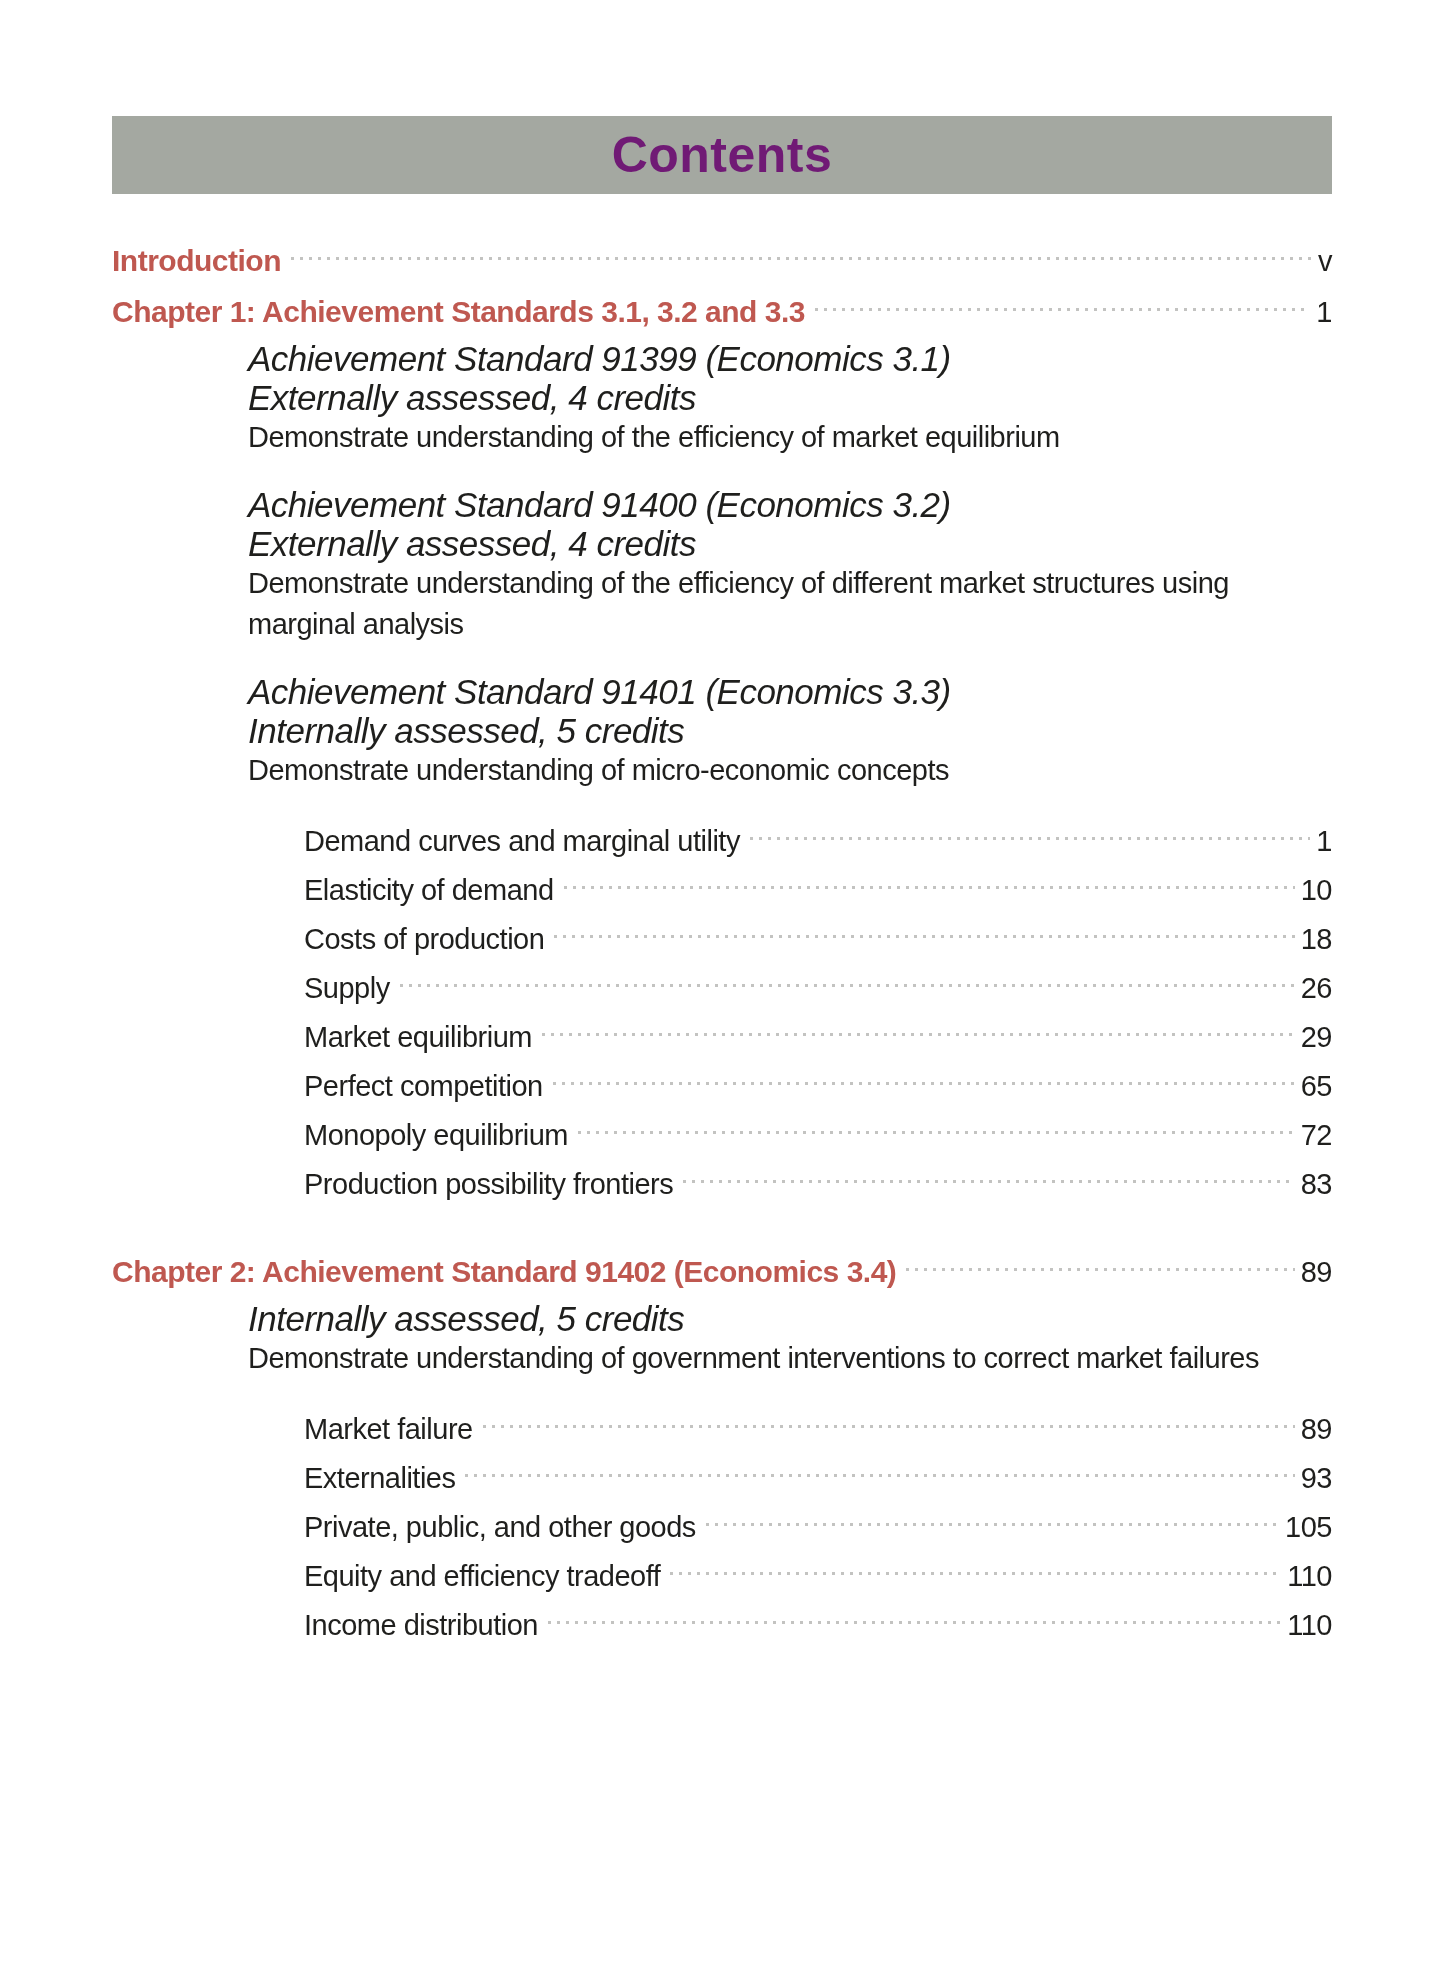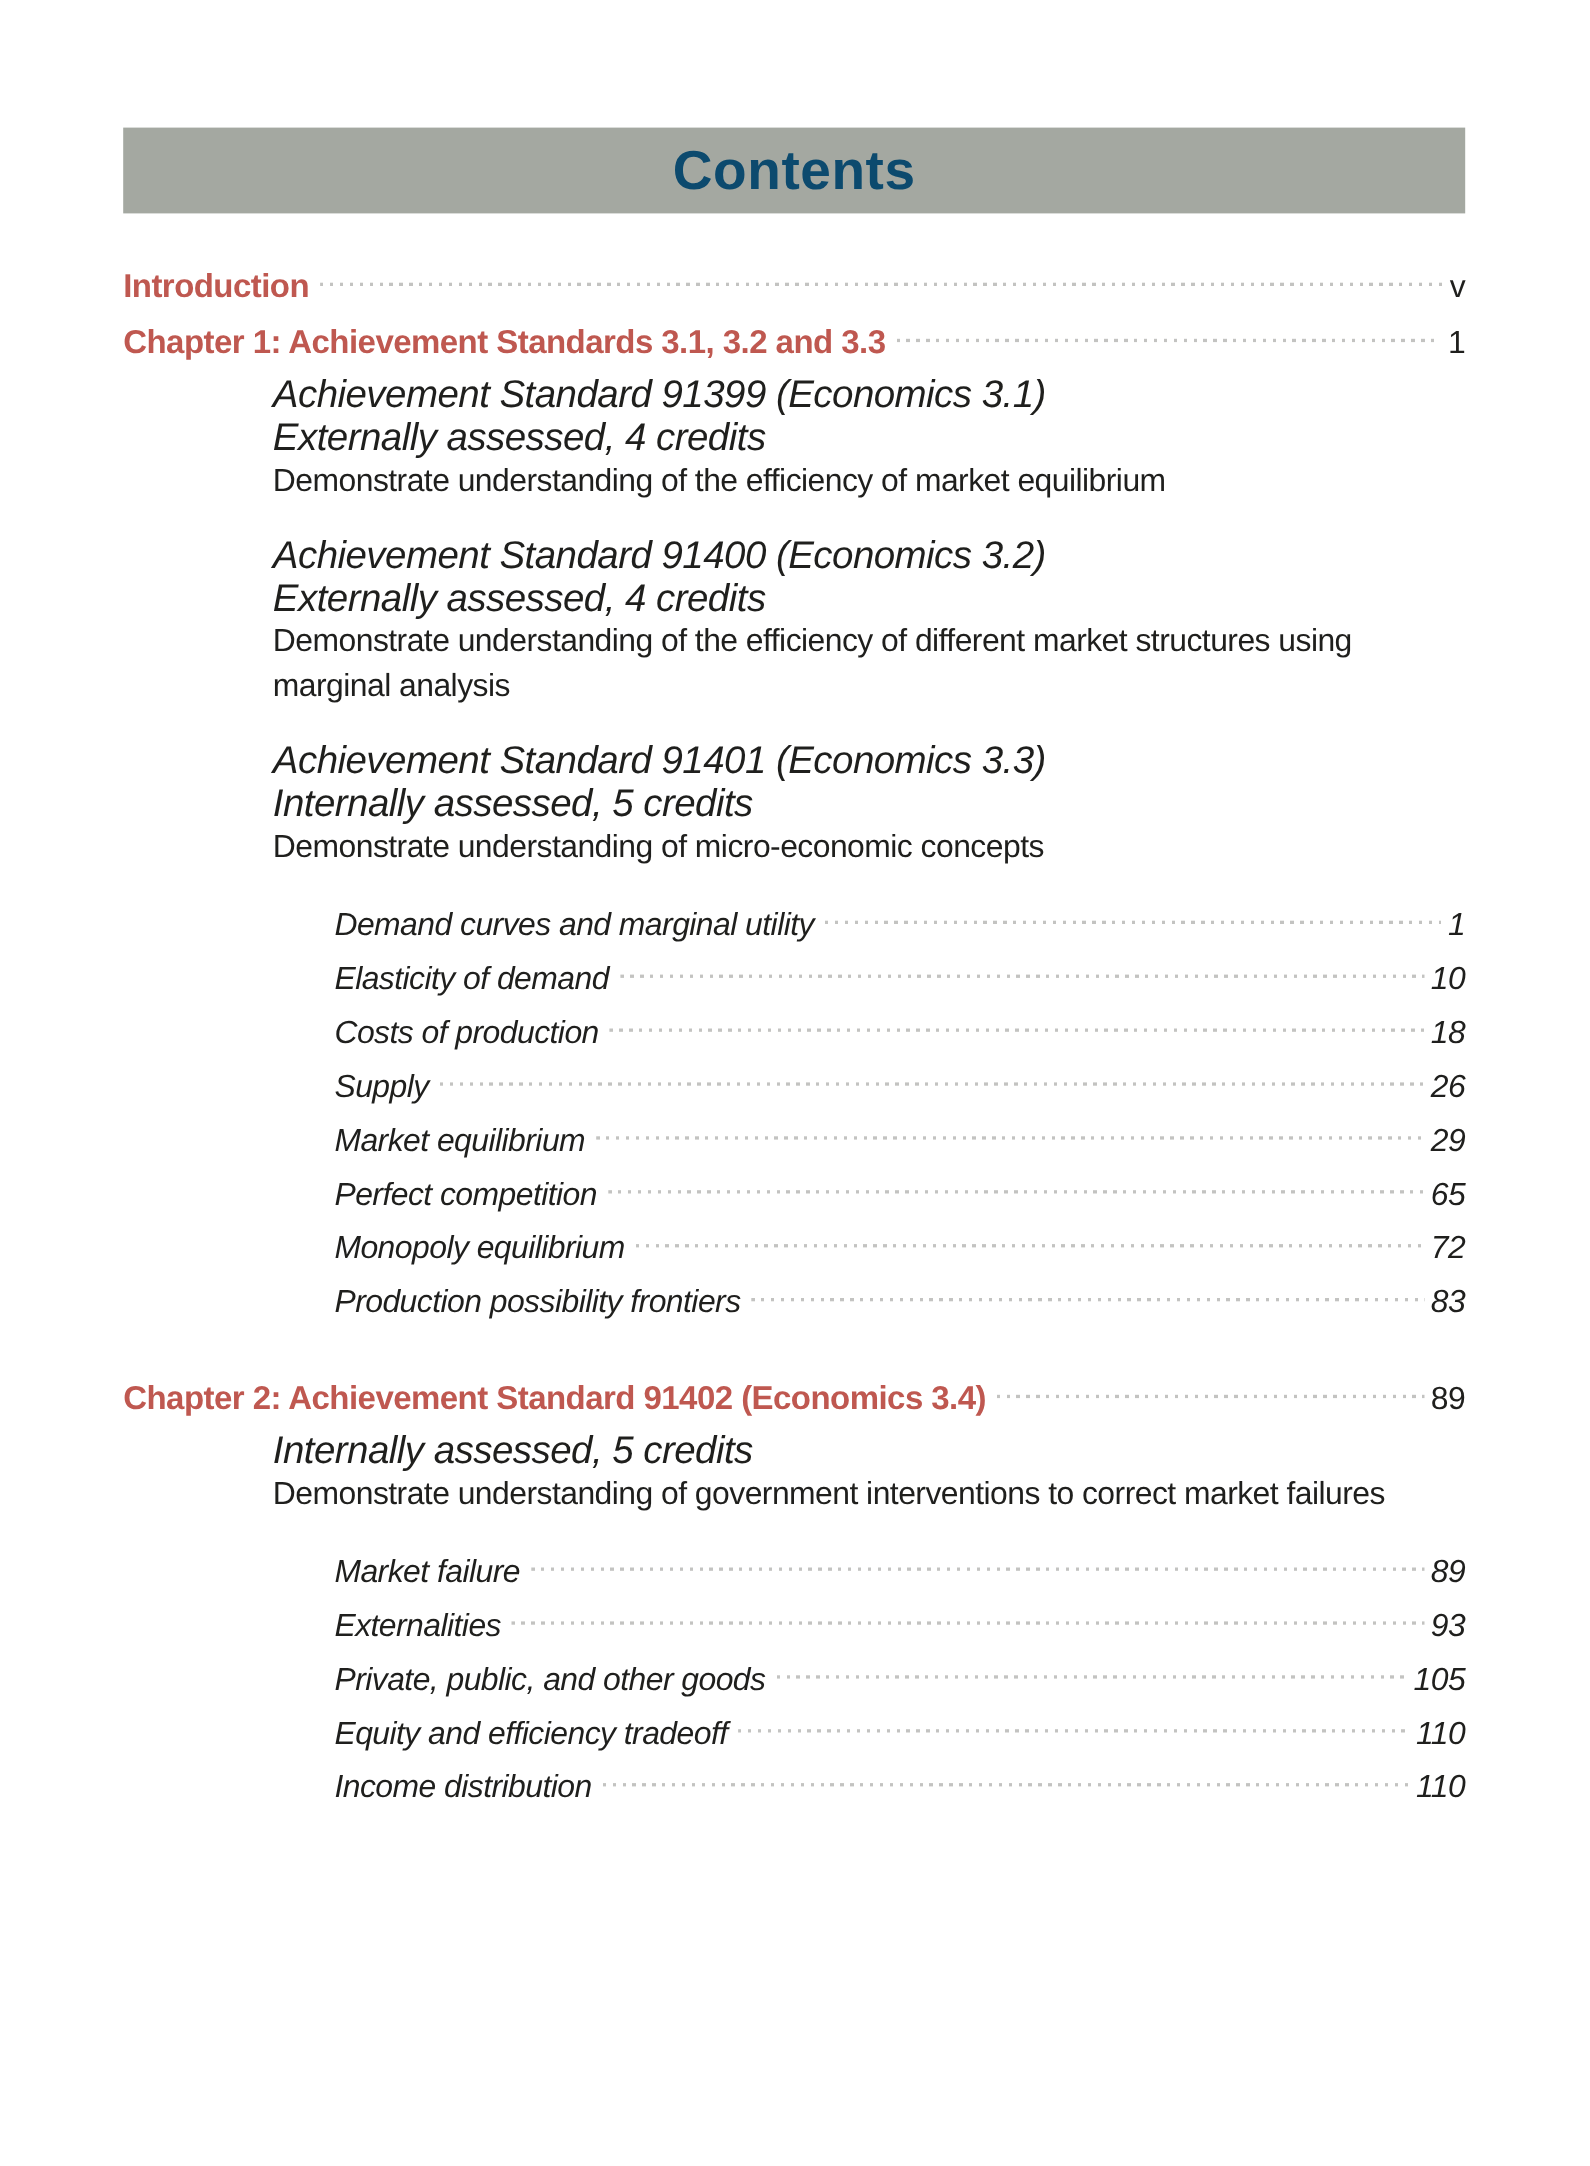--- a/index.html
+++ b/index.html
@@ -24,21 +24,21 @@
     height: 78px;
     background: #a4a8a1;
     display: flex;
     align-items: center;
     justify-content: center;
   }
   .header-bar .title {
     font-size: 50px;
     font-weight: bold;
     letter-spacing: 0.5px;
-    color: #0c4a6e;
+    color: #701a75;
   }
   
   .toc-row {
     display: flex;
     align-items: center;
   }
   .leader {
     flex: 1 1 auto;
     height: 3px;
     margin: 0 6px 6px 10px;
@@ -79,21 +79,20 @@
     font-size: 29px;
     font-weight: normal;
     line-height: 41px;
     letter-spacing: -0.5px;
     white-space: pre-line;
   }
   
   .topics {
     margin-left: 192px;
     margin-top: 26px;
-    font-style: italic;
   }
   .topic-row { height: 49px; }
   .topic-label {
     font-size: 29px;
     white-space: nowrap;
     letter-spacing: -0.5px;
   }
 </style>
 </head>
 <body>

